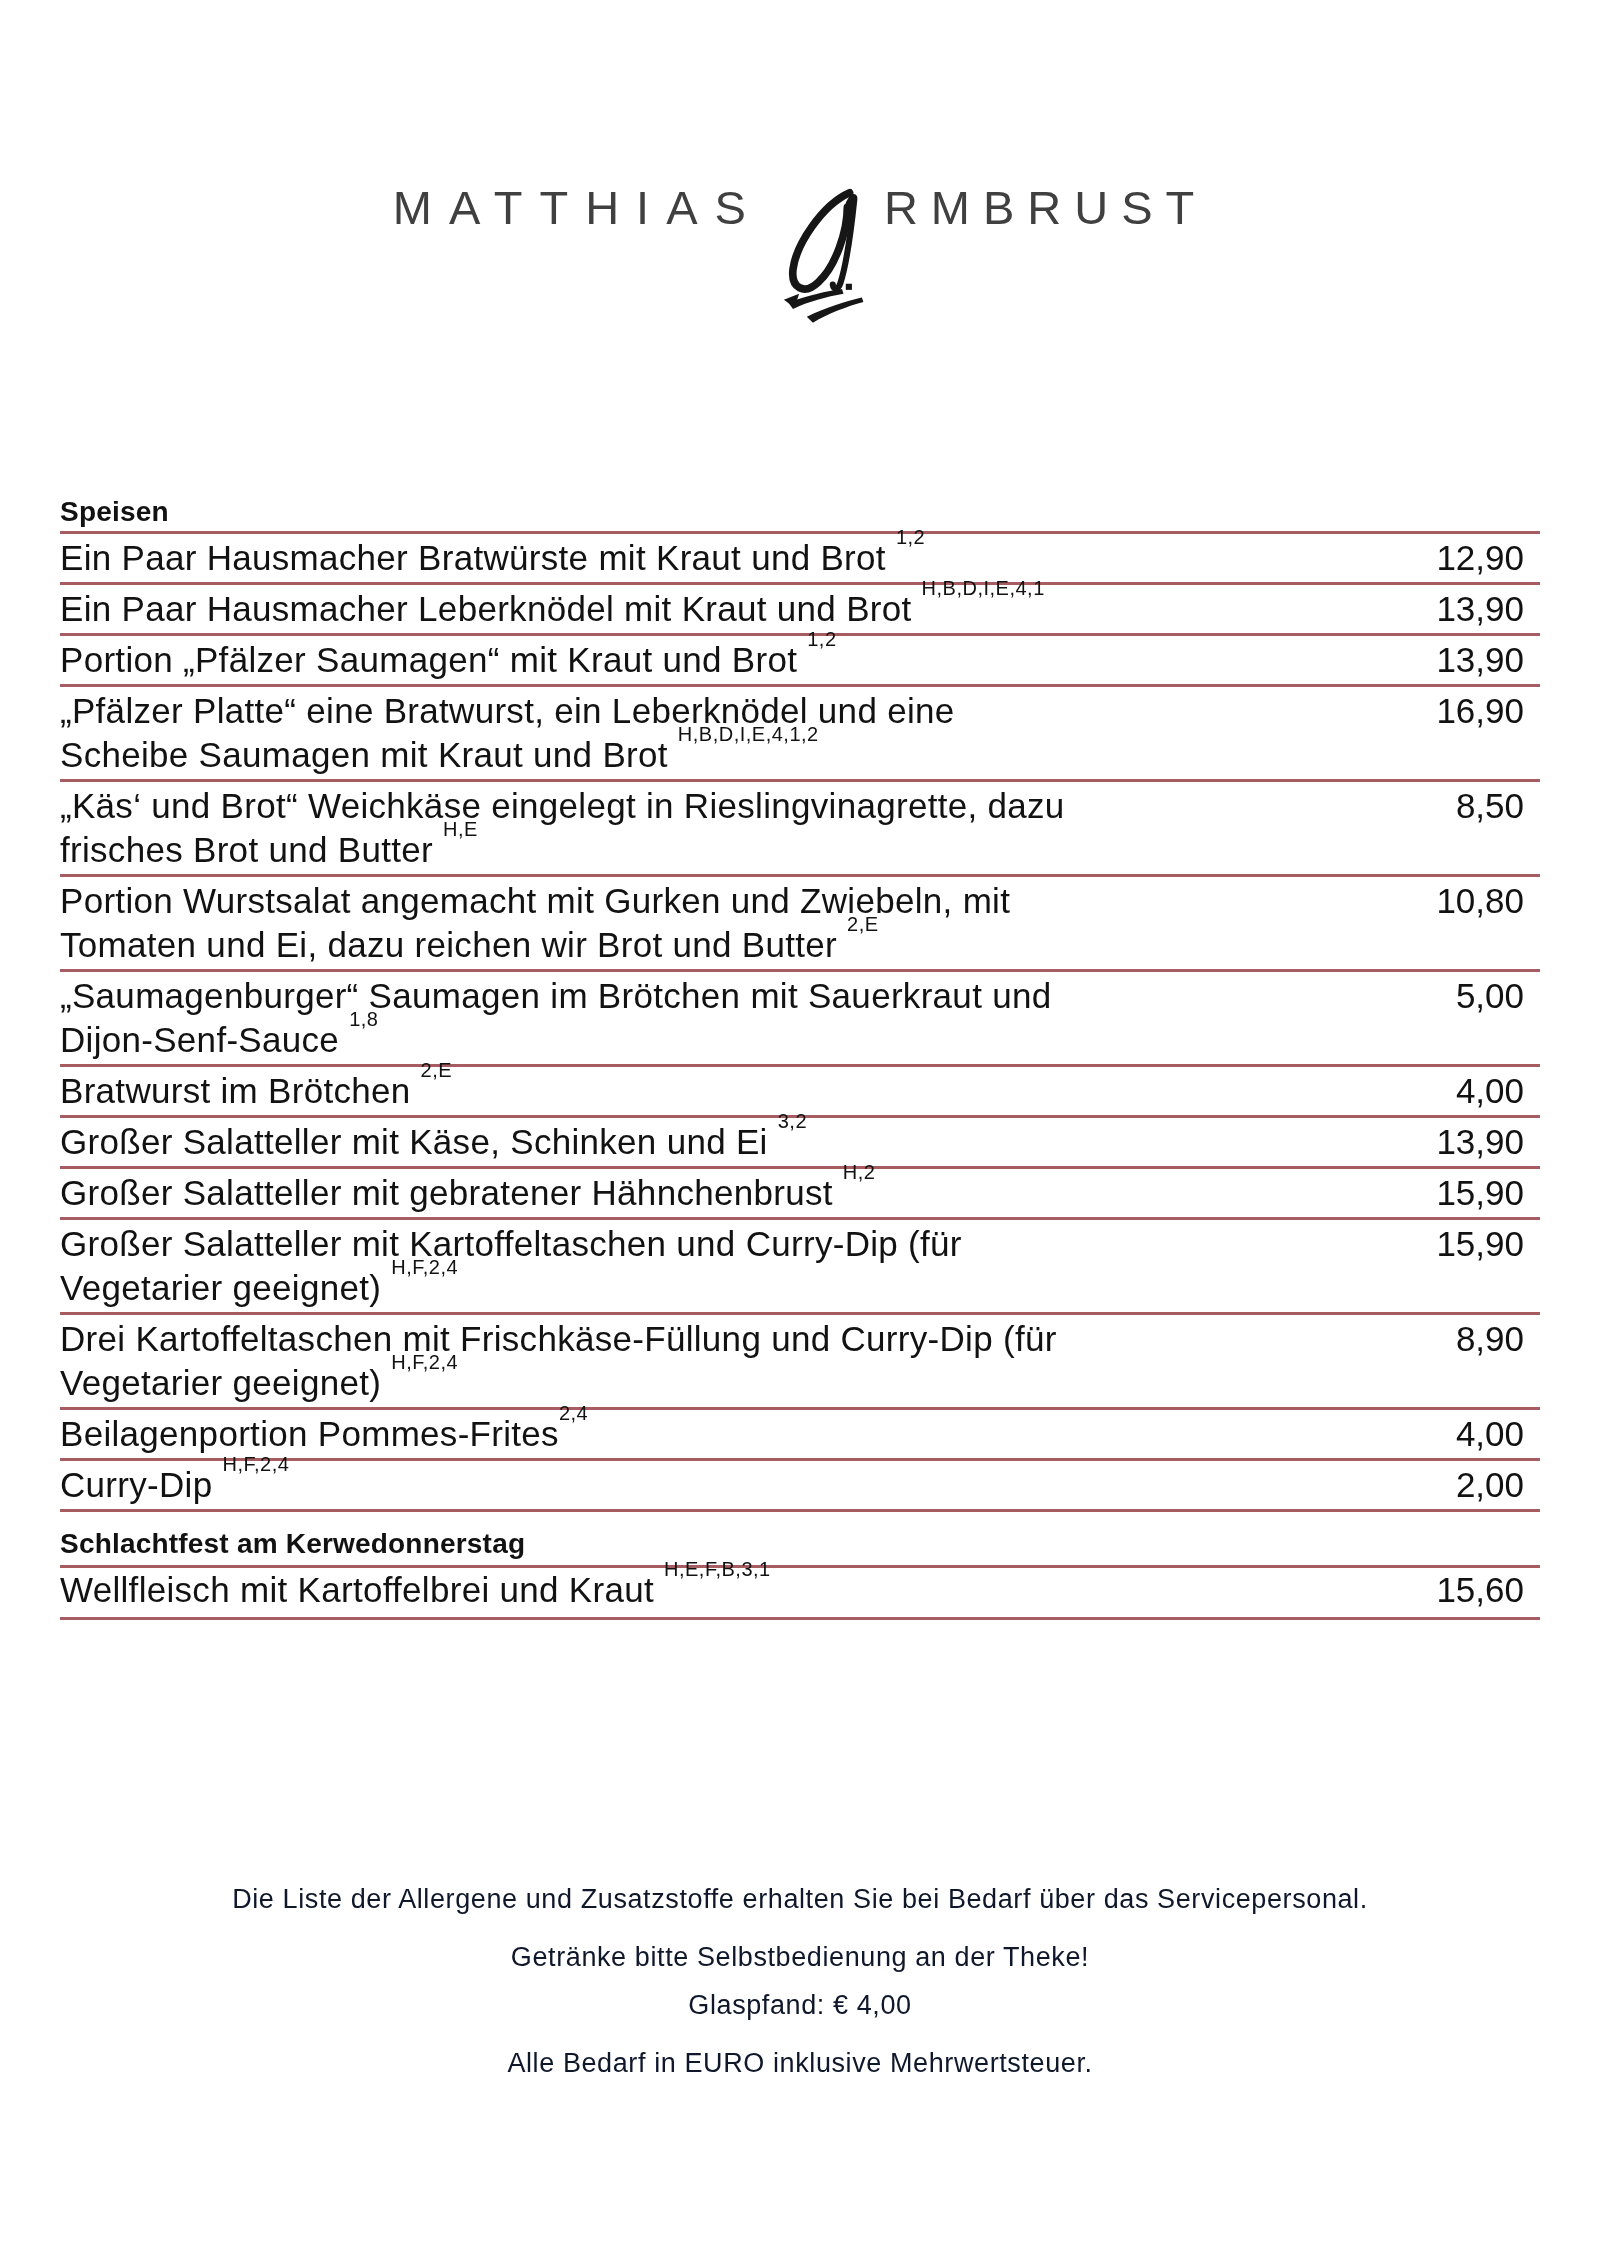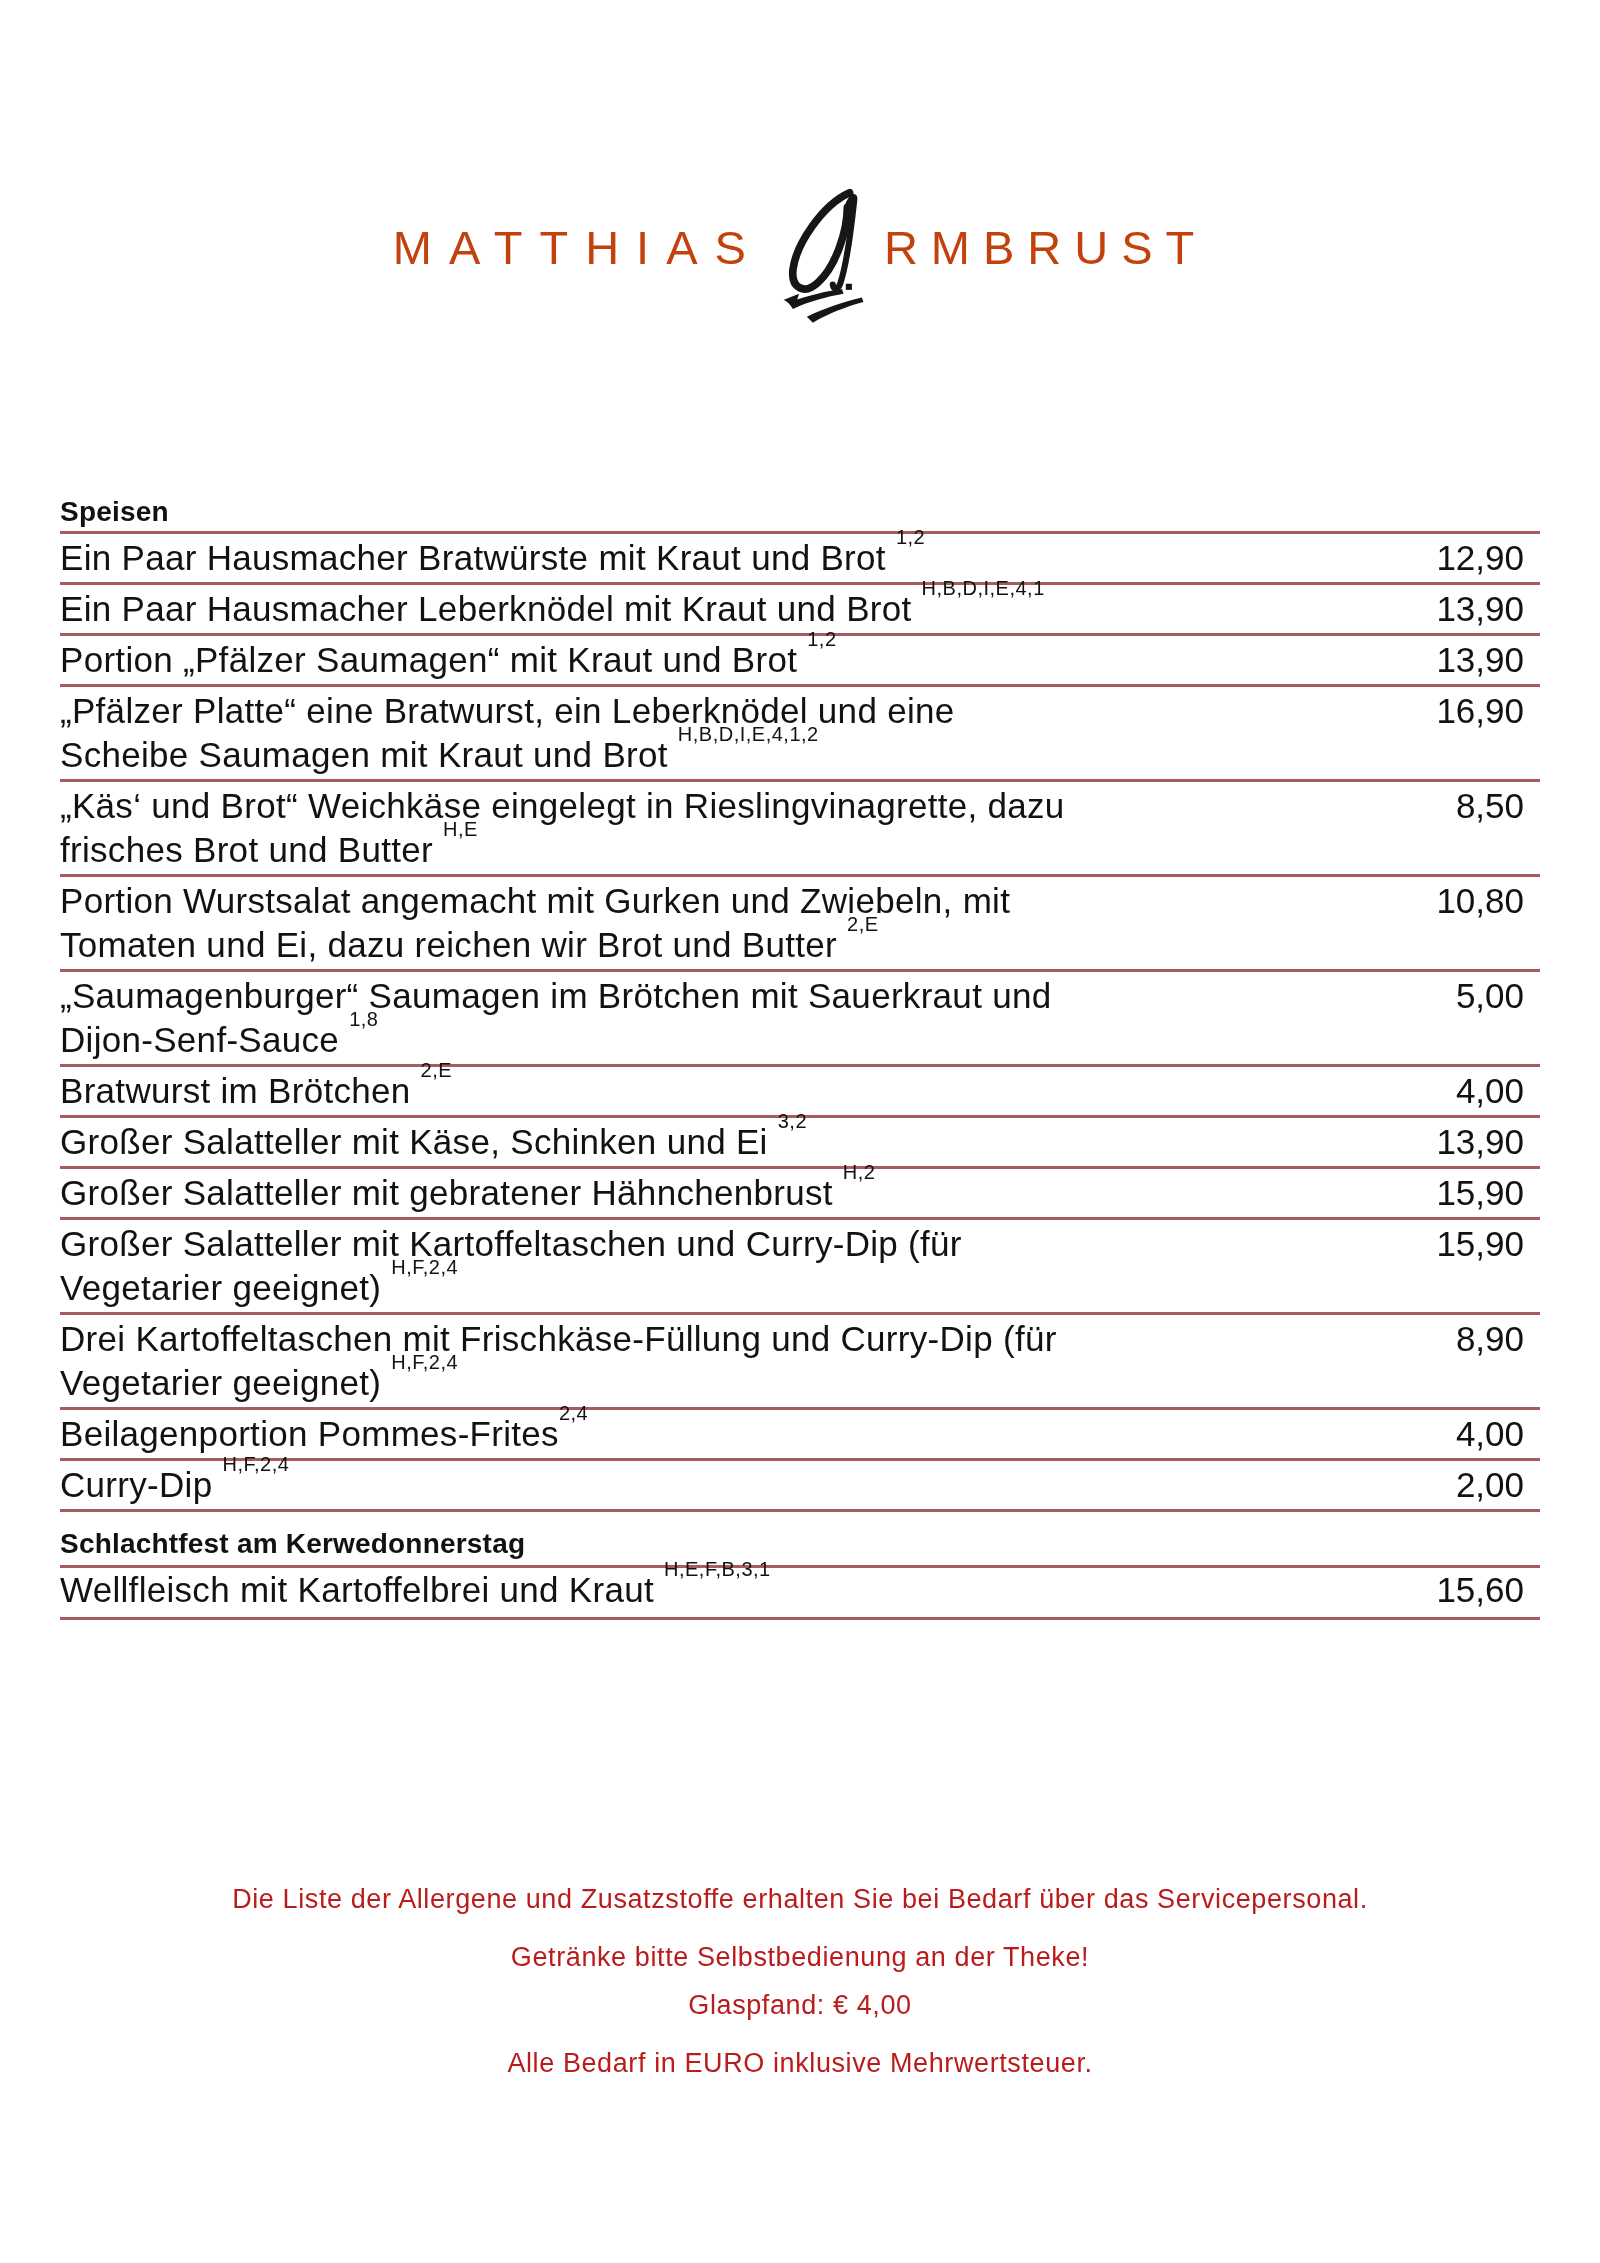--- a/index.html
+++ b/index.html
@@ -20,23 +20,23 @@
   .logo{
     display:flex;
     justify-content:center;
     align-items:flex-start;
     margin-top:140px;
     height:200px;
   }
   .logo-word{
     font-size:47px;
     line-height:1;
-    margin-top:84px;
+    margin-top:44px;
     letter-spacing:17px;
-    color:#c2410c;
+    color:#404040;
   }
   .logo-word.right{letter-spacing:13px;margin-left:-6px;}
   .logo-script{margin:42px 2px 0 10px;}
 
   
   .section-title{
     font-size:28px;
     font-weight:bold;
     letter-spacing:0.2px;
     margin:0;
@@ -64,21 +64,21 @@
     letter-spacing:0.5px;
   }
   #schlachtfest-rows .menu-row{padding:0 0 5px 0;}
 
   
   .footer{
     margin-top:264px;
     text-align:center;
     font-size:27px;
     letter-spacing:0.6px;
-    color:#b91c1c;
+    color:#0f172a;
   }
   .footer p{margin:0;}
   .footer .gap-after{margin-bottom:27px;}
   .footer .tight{margin-bottom:17px;}
   .footer .bold-note{font-weight:bold;letter-spacing:0.2px;margin-bottom:9px;}
 </style>
 </head>
 <body>
 
 <div class="page">

